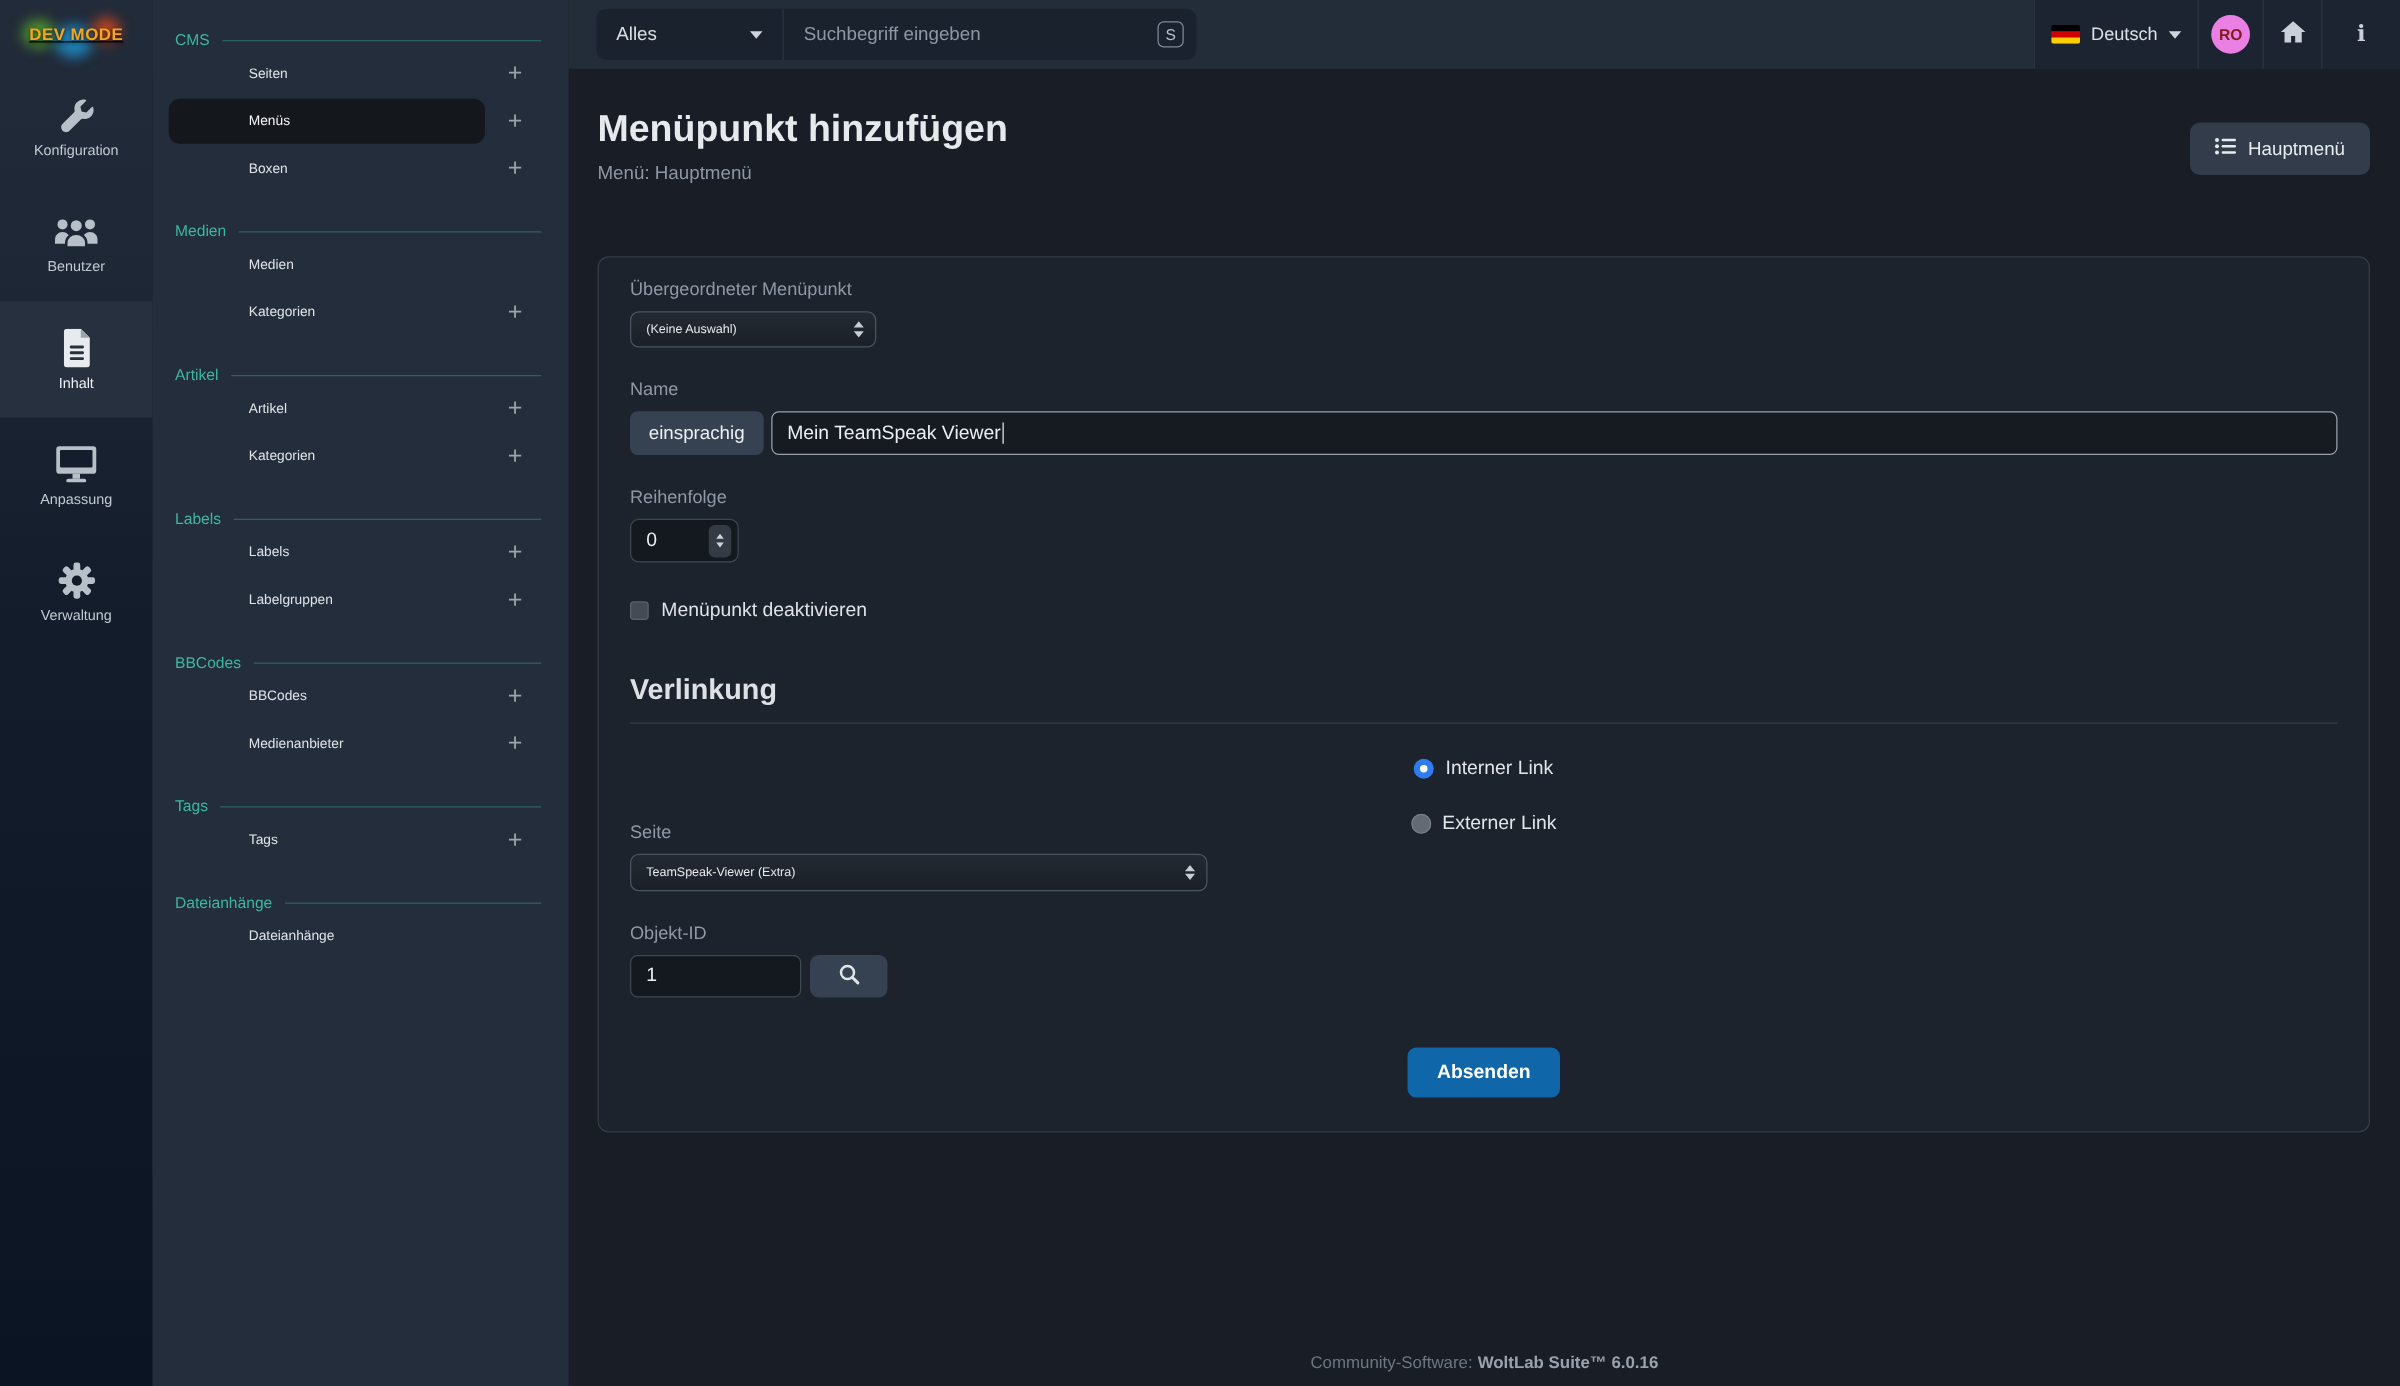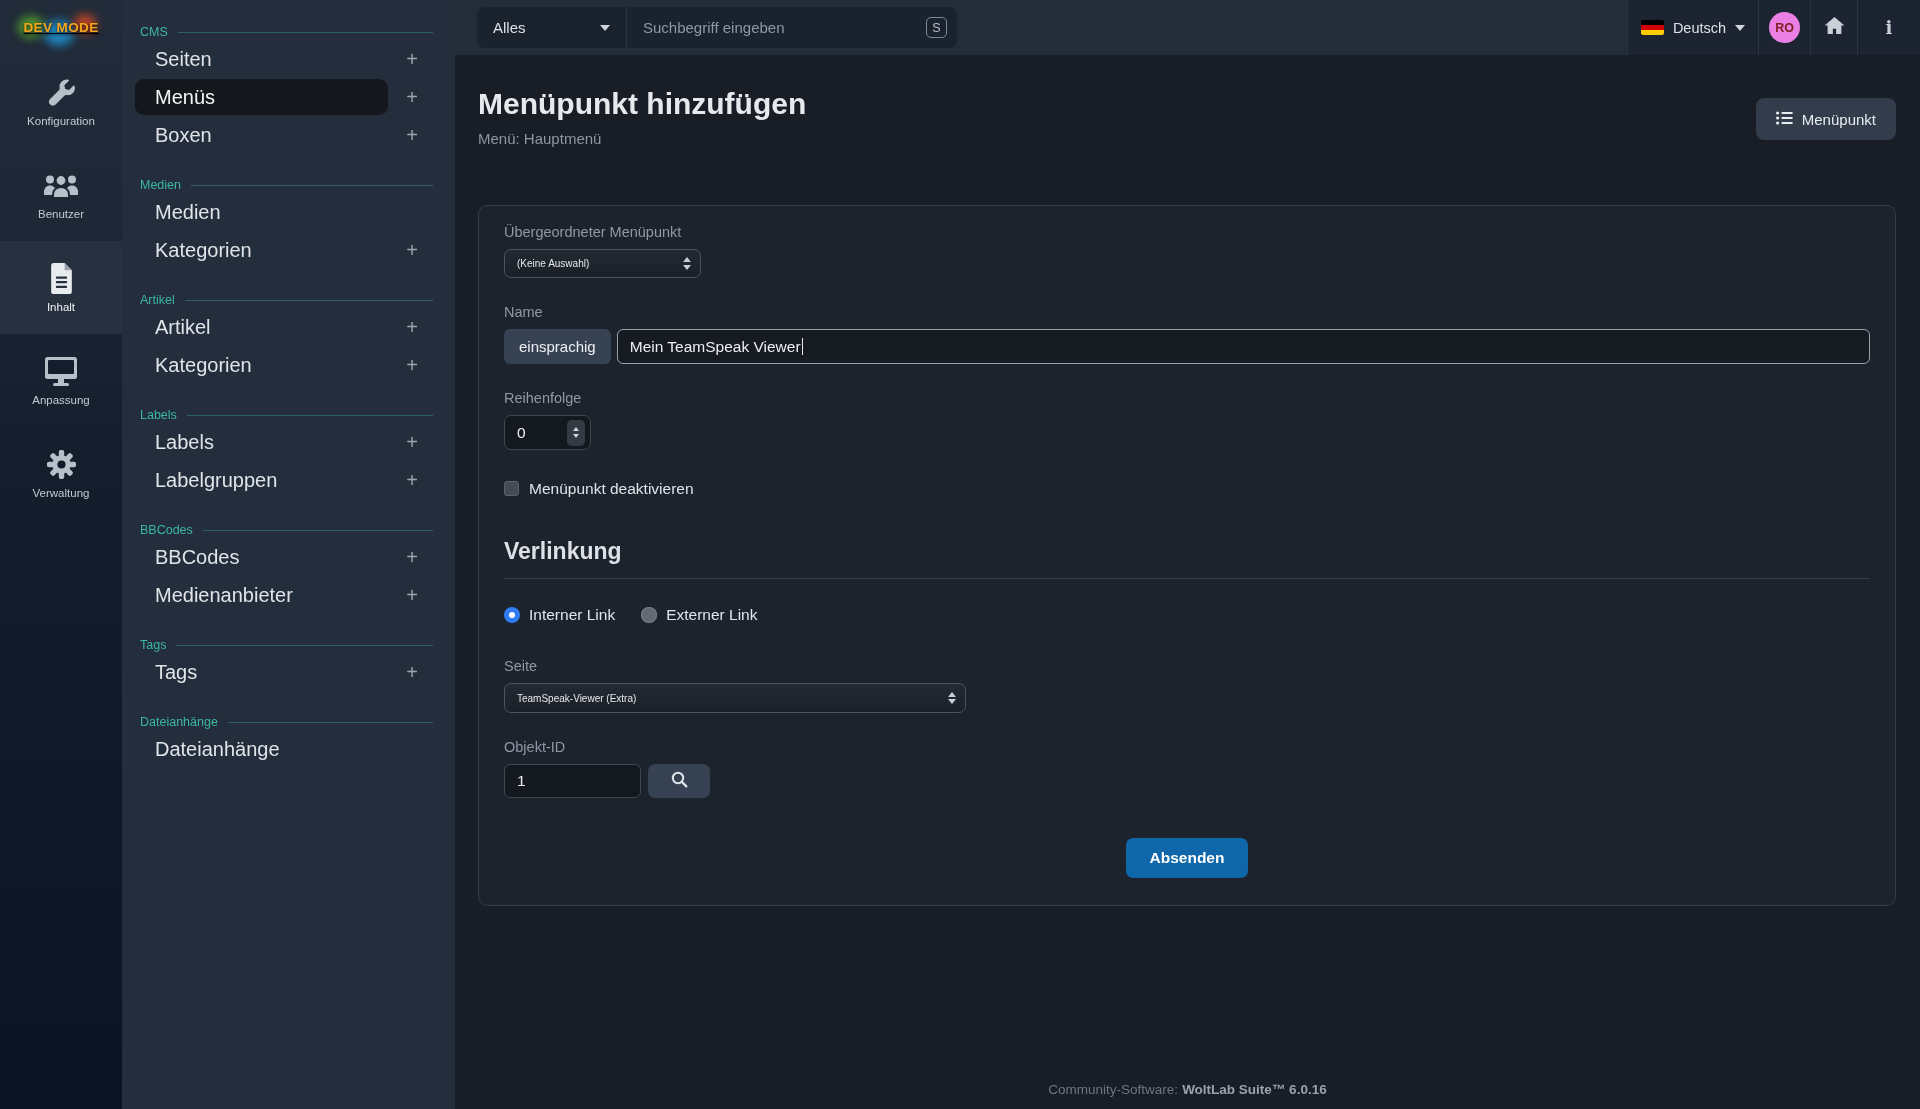--- a/index.html
+++ b/index.html
@@ -26,21 +26,21 @@
   
   .sidebar2 { position:absolute; left:122px; top:0; width:333px; height:100%; background:#232d3b; padding-top:24px; }
   .s2-section { margin-top:23px; }
   .s2-section:first-child { margin-top:0; }
   .s2-header { display:flex; align-items:center; height:16px; padding:0 22px 0 18px; }
   .s2-header span.t { font-size:12.5px; color:#3cb7a0; white-space:nowrap; }
   .s2-line { flex:1; height:1px; background:rgba(60,183,160,.38); margin-left:10px; }
   .s2-item { position:relative; height:38px; display:flex; align-items:center; padding:0 35px 0 33px; cursor:pointer; }
   .s2-item.active::before { content:''; position:absolute; left:13px; width:253px; top:1px; bottom:1px;
     background:#14171c; border-radius:9px; }
-  .s2-label { position:relative; z-index:1; flex:1; font-size:20px; color:#e0e4e8; }
+  .s2-label { position:relative; z-index:1; flex:1; font-size:11px; color:#e0e4e8;margin-left:44px; }
   .s2-item.active .s2-label { color:#f4f6f8; }
   .s2-add { position:relative; z-index:1; width:16px; text-align:center; font-size:20px; font-weight:300; color:#9ba3ac; line-height:16px; }
 
   
   .main { position:absolute; left:455px; top:0; right:0; height:100%; }
   .topbar { position:relative; height:55px; background:#232c39; }
   .search-wrap { position:absolute; left:22px; top:7px; height:41px; width:480px; background:#1a222e; border-radius:8px; display:flex; }
   .scope { width:150px; padding:0 16px; display:flex; align-items:center; justify-content:space-between;
     border-right:1px solid #2b3441; cursor:pointer; }
   .scope-label { font-size:15px; color:#dde1e6; }
@@ -105,21 +105,21 @@
   .spinner .up { border-bottom:4px solid #cfd5db; }
   .spinner .dn { border-top:4px solid #cfd5db; }
 
   .check-row { display:flex; align-items:center; gap:10px; height:17px; cursor:pointer; }
   .checkbox { width:15px; height:15px; background:#434b54; border:1px solid #5a626b; border-radius:3px; }
   .check-row .lbl { font-size:15.5px; color:#dfe3e8; }
 
   h2.section-title { font-size:23px; font-weight:700; color:#dde1e6; line-height:28px; }
   .divider { height:1px; background:#333c47; }
 
-  .radio-row { display:flex; align-items:center; gap:26px; height:18px; }
+  .radio-row { display:flex; align-items:center; gap:26px; height:18px;flex-direction:column; }
   .radio-opt { display:flex; align-items:center; gap:9px; cursor:pointer; }
   .radio { width:16px; height:16px; border-radius:50%; position:relative; }
   .radio.on { background:#2e7cf0; }
   .radio.on::after { content:''; position:absolute; inset:5px; border-radius:50%; background:#fff; }
   .radio.off { background:#626a74; box-shadow:inset 0 0 0 1px #757d87; }
   .radio-opt .lbl { font-size:15.5px; color:#e2e5ea; }
 
   .objid-row { display:flex; align-items:stretch; gap:7px; height:34px; }
   .objid-input { width:137px; border-color:#3e4750; background:#14191f; }
   .btn-search { width:62px; border:0; background:#364152; border-radius:7px; display:flex; align-items:center; justify-content:center; cursor:pointer; }
@@ -362,21 +362,21 @@
               <g fill="#e8ecef">
                 <circle cx="1.6" cy="2" r="1.6"></circle>
                   <rect x="5.3" y="1" width="11.5" height="2" rx="1"></rect>
                 <circle cx="1.6" cy="7" r="1.6"></circle>
                   <rect x="5.3" y="6" width="11.5" height="2" rx="1"></rect>
                 <circle cx="1.6" cy="12" r="1.6"></circle>
                   <rect x="5.3" y="11" width="11.5" height="2" rx="1"></rect>
               </g>
             </svg>
           </span>
-          <span>Menüpunkt</span>
+          <span>Hauptmenü</span>
         </button>
       </div>
 
       <div class="card">
         <div class="f-label">Übergeordneter Menüpunkt</div>
         <div class="selectbox sel-parent mt8">
           <span class="val">(Keine Auswahl)</span>
           <span class="updown">
               <i class="up"></i>
               <i class="dn"></i>

